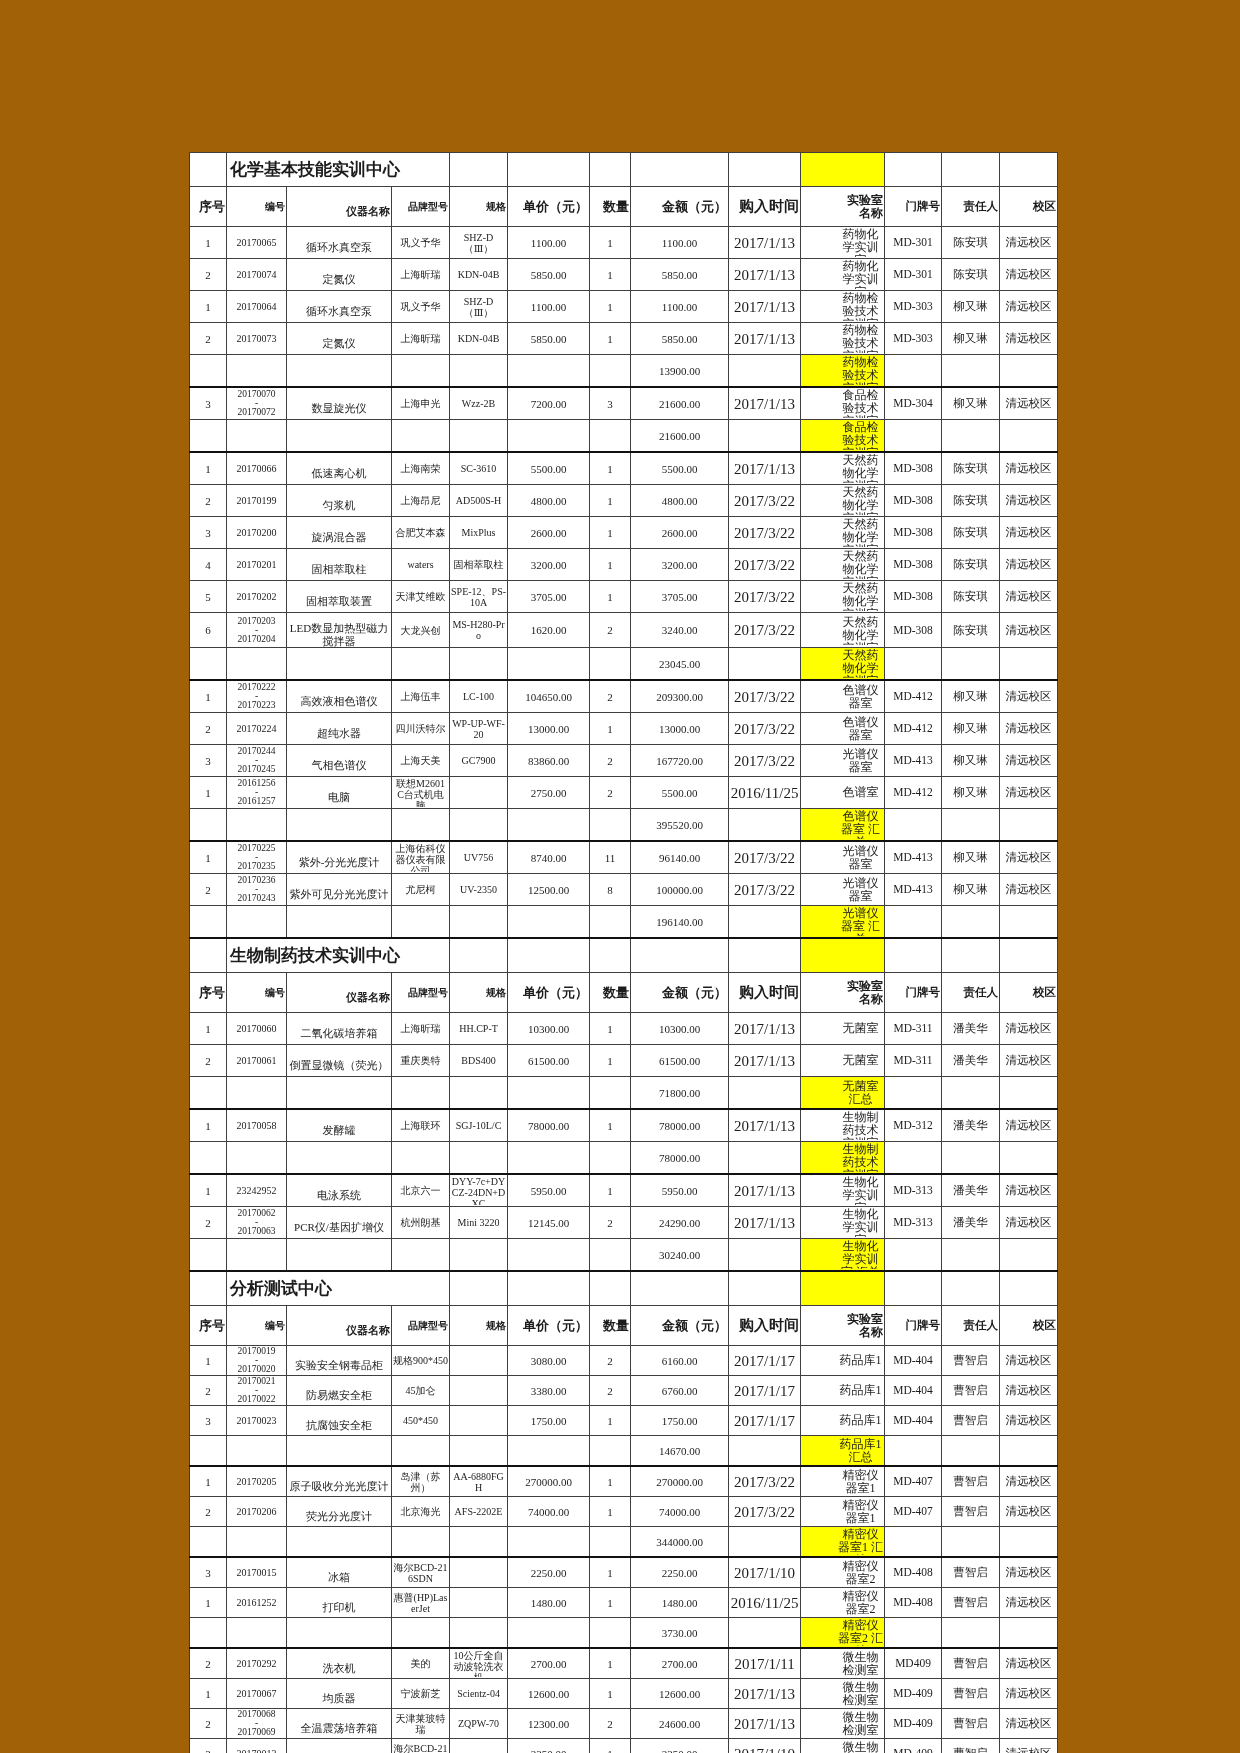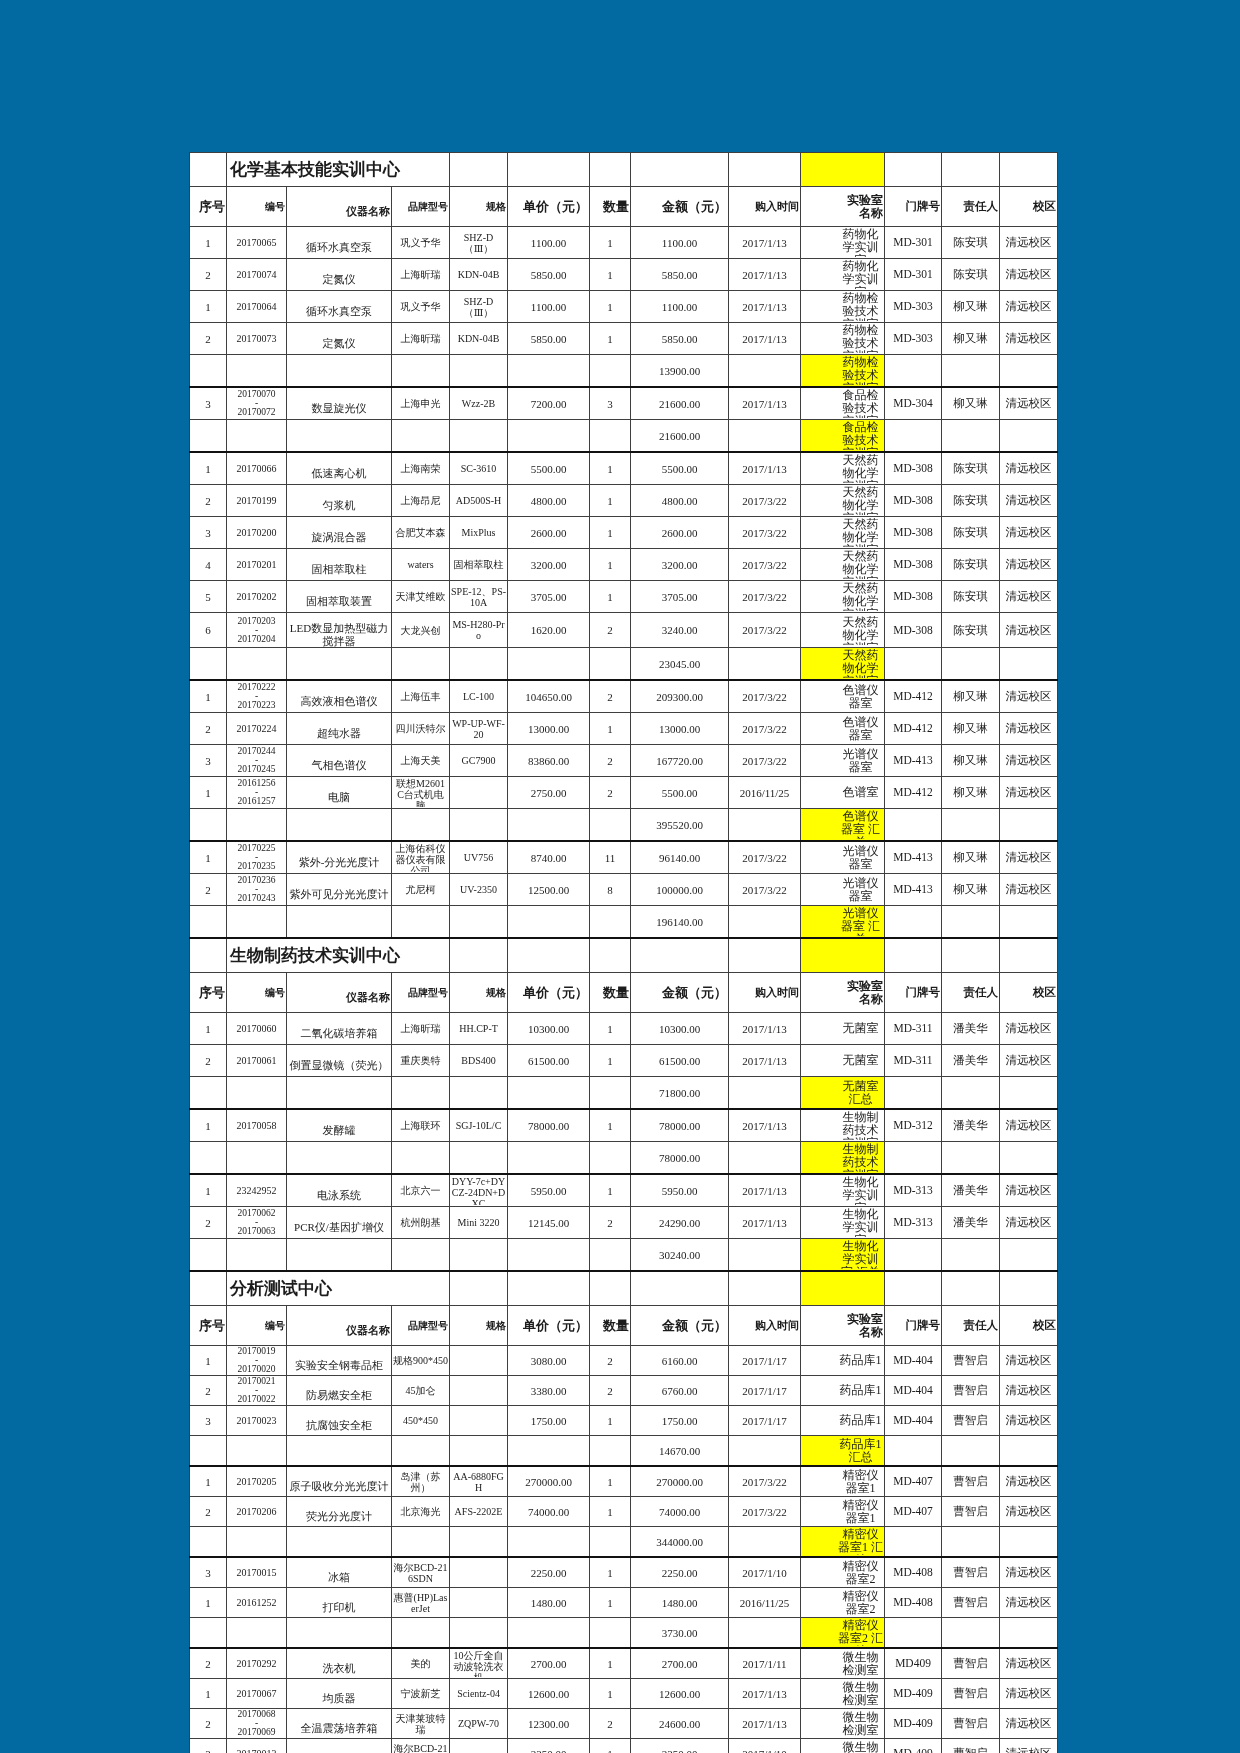--- a/index.html
+++ b/index.html
@@ -1,16 +1,16 @@
 <!DOCTYPE html>
 <html><head>
 <meta charset="utf-8">
 <style>
   html,body{margin:0;padding:0;background:#ffffff;}
-  .page{position:relative;width:1240px;height:1753px;background:#0369a1;overflow:hidden;
+  .page{position:relative;width:1240px;height:1753px;background:#a16207;overflow:hidden;
         font-family:"Liberation Serif","DejaVu Serif",serif;color:#1c1c1c;}
   table.sheet{position:absolute;left:189px;top:152px;width:868px;border-collapse:collapse;table-layout:fixed;}
   td{border:1px solid #3f3f3f;padding:0 1px;text-align:center;vertical-align:middle;font-size:11px;
      overflow:hidden;background:#fff;}
   .cc{overflow:hidden;line-height:12px;word-break:break-all;}
   
   tr.s1 .cc{max-height:29px;} tr.s1 td{height:31px;}
   tr.s2 .cc{max-height:29px;} tr.s2 td{height:31px;}
   tr.s3 .cc{max-height:27px;} tr.s3 td{height:29px;}
   
@@ -21,21 +21,21 @@
   
   tr.hrow td{height:39px;font-weight:bold;}
   tr.hrow .cc{font-size:13px;line-height:15px;max-height:36px;text-align:right;}
   
   td.cell-id .cc{font-size:10px;line-height:11px;}
   td.cell-id .range span{display:block;font-size:9.5px;line-height:9px;}
   td.cell-name .cc{font-size:11px;line-height:12.5px;margin-top:9px;}
   td.cell-brand .cc,td.cell-spec .cc{font-size:10px;line-height:11px;}
   td.cell-lab .cc{font-size:12px;line-height:13px;padding-left:36px;}
   td.cell-person .cc,td.cell-campus .cc,td.cell-room .cc{font-size:11.5px;line-height:12.5px;}
-  td.cell-date .cc{font-size:11px;}
+  td.cell-date .cc{font-size:15px;}
   
   tr.sub td{border-bottom-width:2px;border-bottom-color:#111;}
   td.hl{background:#ffff00;}
   td.hl .cc{font-weight:normal;}
   
   col.w0{width:37px;} col.w1{width:60px;} col.w2{width:105px;} col.w3{width:58px;}
   col.w4{width:58px;} col.w5{width:82px;} col.w6{width:41px;} col.w7{width:98px;}
   col.w8{width:72px;} col.w9{width:84px;} col.w10{width:57px;} col.w11{width:58px;} col.w12{width:58px;}
 </style>
 </head>

